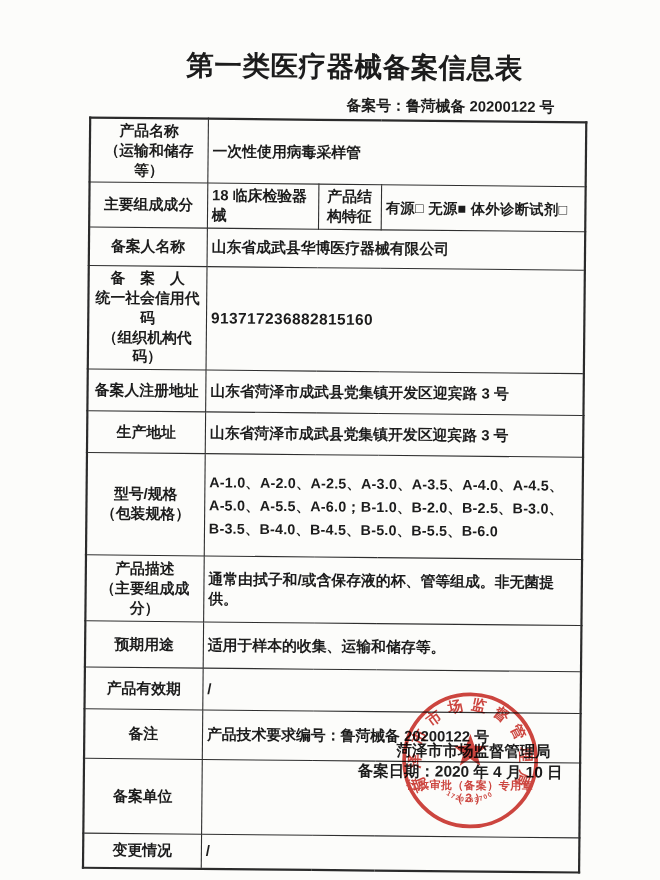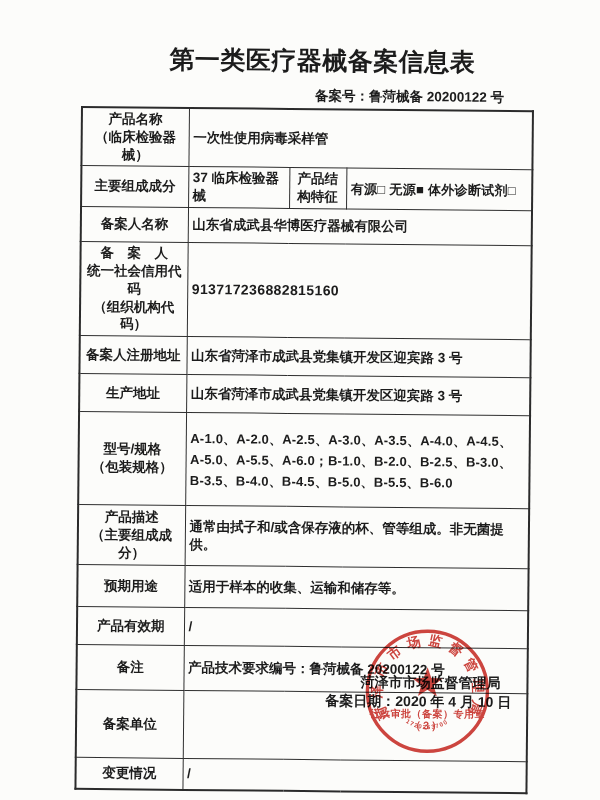--- a/index.html
+++ b/index.html
@@ -62,26 +62,26 @@
     <table class="form">
       <colgroup>
         <col style="width:107px">
           <col style="width:101px">
           <col style="width:57px">
           <col style="width:186px">
       </colgroup>
       <tbody>
         <tr style="height:44px">
           <td class="lbl">产品名称
-（临床检验器械）</td>
+（运输和储存等）</td>
           <td class="val" colspan="3">一次性使用病毒采样管</td>
         </tr>
         <tr style="height:38px">
           <td class="lbl">主要组成成分</td>
-          <td class="val val-code">37 临床检验器械</td>
+          <td class="val val-code">18 临床检验器械</td>
           <td class="lbl">产品结
 构特征</td>
           <td class="feature-val">有源□ 无源■ 体外诊断试剂□</td>
         </tr>
         <tr style="height:35px">
           <td class="lbl">备案人名称</td>
           <td class="val" colspan="3">山东省成武县华博医疗器械有限公司</td>
         </tr>
         <tr style="height:58px">
           <td class="lbl">备　案　人

